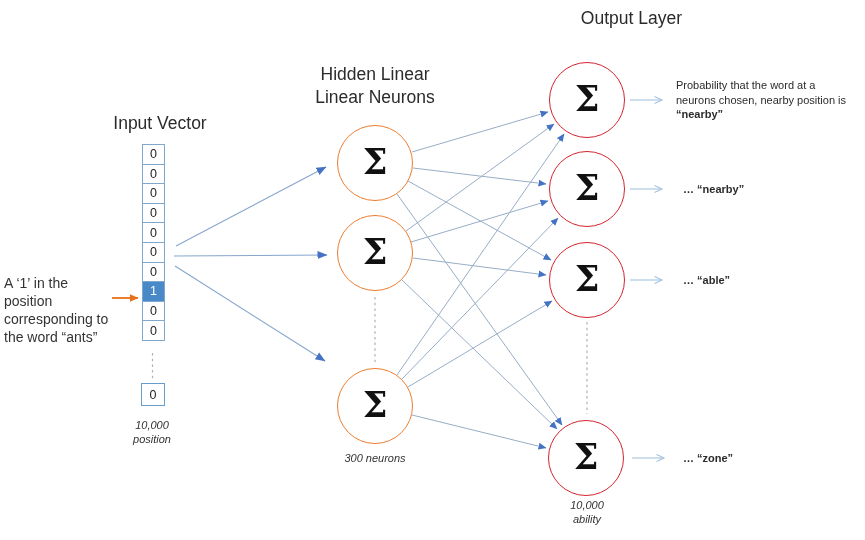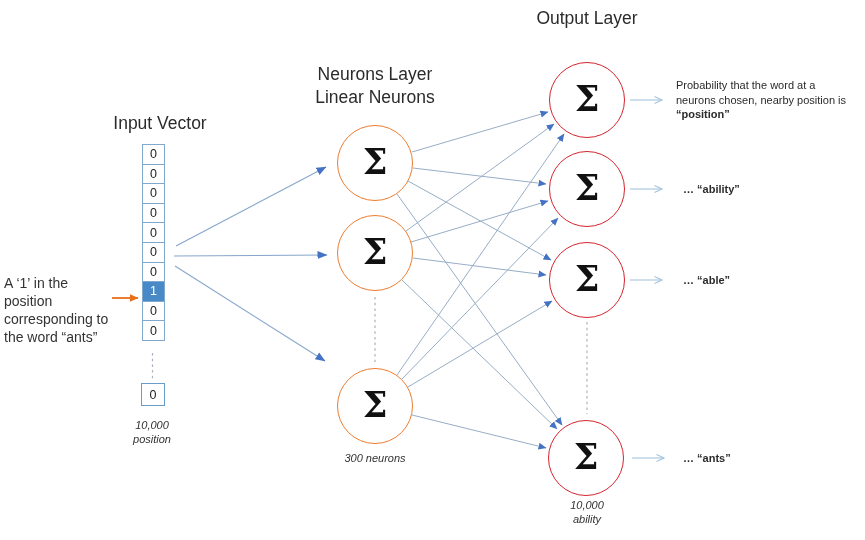--- a/index.html
+++ b/index.html
@@ -98,24 +98,24 @@
       <line class="dash" x1="587" y1="322" x2="587" y2="414"></line>
     </g>
 
     <g>
       <line x1="112" y1="298" x2="138" y2="298" stroke="var(--annotation-arrow)" stroke-width="1.8" marker-end="url(#mOrange)"></line>
     </g>
   </svg>
 
   <div class="title" style="left:85px;top:112px;width:150px;">Input Vector</div>
   <div class="title" style="left:295px;top:63px;width:160px;">
-    <div>Neurons Layer</div>
+    <div>Hidden Linear</div>
     <div>Linear Neurons</div>
   </div>
-  <div class="title" style="left:492px;top:7px;width:190px;">
+  <div class="title" style="left:492px;top:7px;width:190px;text-align:right;">
     <div>Output Layer</div>
   </div>
 
   <div class="vector">
       <div class="cell">0</div>
       <div class="cell">0</div>
       <div class="cell">0</div>
       <div class="cell">0</div>
       <div class="cell">0</div>
       <div class="cell">0</div>
@@ -154,25 +154,25 @@
   </div>
   <div class="neuron output" style="left:548px;top:420px;">
     <span class="sigma">Σ</span>
   </div>
   <div class="count" style="left:547px;top:499px;width:80px;">
     <div>10,000</div>
     <div>ability</div>
   </div>
 
   <div class="out-label" style="left:676px;top:78px;width:180px;">
-    <span>Probability that the word at a neurons chosen, nearby position is </span><b>“position”</b>
+    <span>Probability that the word at a neurons chosen, nearby position is </span><b>“nearby”</b>
   </div>
   <div class="out-label" style="left:683px;top:182px;width:150px;">
-    <span></span><b>… “ability”</b>
+    <span></span><b>… “nearby”</b>
   </div>
   <div class="out-label" style="left:683px;top:273px;width:150px;">
     <span></span><b>… “able”</b>
   </div>
   <div class="out-label" style="left:683px;top:451px;width:150px;">
-    <span></span><b>… “ants”</b>
+    <span></span><b>… “zone”</b>
   </div>
 
 </div>
 
 </body></html>

